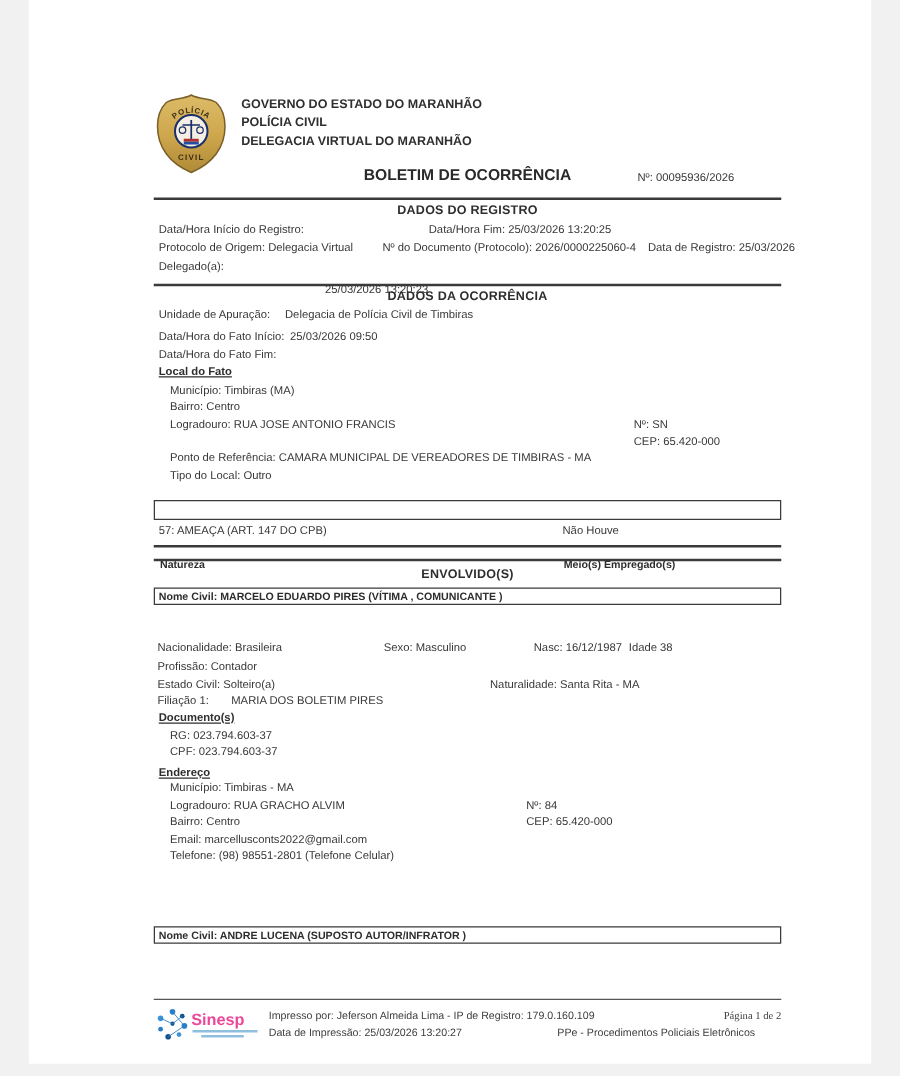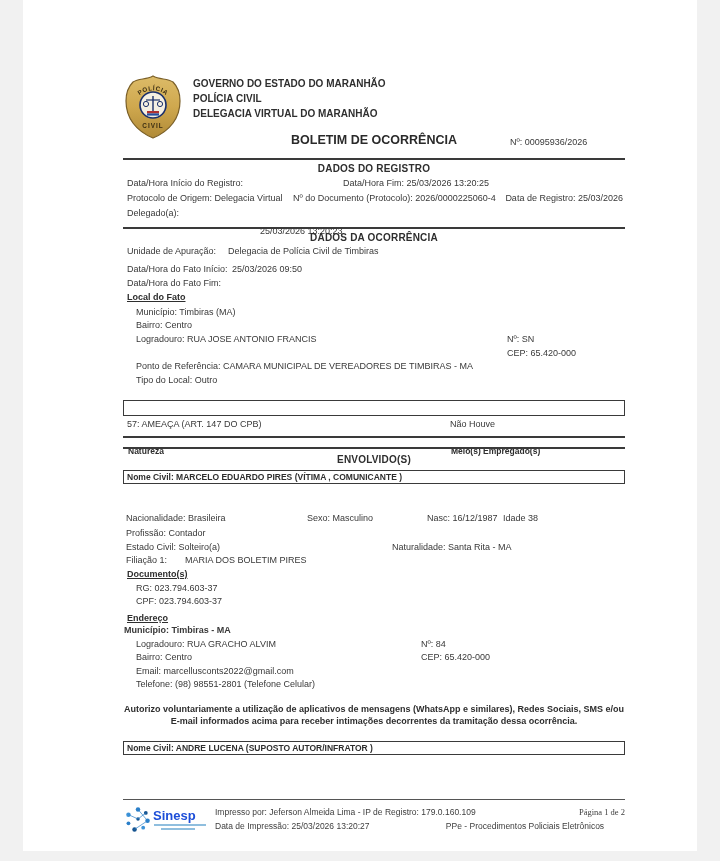--- a/index.html
+++ b/index.html
@@ -89,21 +89,21 @@
   <div class="hr2" style="top:158px;"></div>
   <div class="sec-title" style="top:163px;">DADOS DO REGISTRO</div>
 
   <div class="r" style="left:104px;top:178px;">
     <span class="abs" style="left:0;">Data/Hora Início do Registro:</span>
     <span class="abs" style="left:133px;margin-top:48px;">25/03/2026 13:20:23</span>
     <span class="abs" style="left:216px;">Data/Hora Fim: 25/03/2026 13:20:25</span>
   </div>
   <div class="r" style="left:104px;top:193px;">
     <span>Protocolo de Origem: Delegacia Virtual</span>
-    <span style="margin-left:8px;">Nº do Documento (Protocolo): 2026/0000225060-4</span>
+    <span style="margin-left:21px;">Nº do Documento (Protocolo): 2026/0000225060-4</span>
     <span style="margin-left:7px;">Data de Registro: 25/03/2026</span>
   </div>
   <div class="r" style="left:104px;top:208px;">Delegado(a):</div>
 
   <div class="hr2" style="top:227px;"></div>
   <div class="sec-title" style="top:232px;">DADOS DA OCORRÊNCIA</div>
 
   <div class="r" style="left:104px;top:246px;">
     <span class="abs" style="left:0;">Unidade de Apuração:</span>
     <span class="abs" style="left:101px;">Delegacia de Polícia Civil de Timbiras</span>
@@ -148,29 +148,28 @@
   <div class="r" style="left:103px;top:555px;">
     <span class="abs" style="left:0;">Filiação 1:</span>
     <span class="abs" style="left:59px;">MARIA DOS BOLETIM PIRES</span>
   </div>
 
   <div class="r heading-u" style="left:104px;top:569px;">Documento(s)</div>
   <div class="r" style="left:113px;top:583px;">RG: 023.794.603-37</div>
   <div class="r" style="left:113px;top:596px;">CPF: 023.794.603-37</div>
 
   <div class="r heading-u" style="left:104px;top:613px;">Endereço</div>
-  <div class="r" style="left:101px;top:625px;font-weight:bold;">Município: Timbiras - MA</div>
+  <div class="r" style="left:113px;top:625px;">Município: Timbiras - MA</div>
   <div class="r" style="left:113px;top:639px;">Logradouro: RUA GRACHO ALVIM</div>
   <div class="r" style="left:398px;top:639px;">Nº: 84</div>
   <div class="r" style="left:113px;top:652px;">Bairro: Centro</div>
   <div class="r" style="left:398px;top:652px;">CEP: 65.420-000</div>
   <div class="r" style="left:113px;top:666px;">Email: marcellusconts2022@gmail.com</div>
   <div class="r" style="left:113px;top:679px;">Telefone: (98) 98551-2801 (Telefone Celular)</div>
 
-  <div class="auth" style="top:703px;">Autorizo voluntariamente a utilização de aplicativos de mensagens (WhatsApp e similares), Redes Sociais, SMS e/ou E-mail informados acima para receber intimações decorrentes da tramitação dessa ocorrência.</div>
 
   <div class="namebox" style="top:741px;">
     <div>Nome Civil: ANDRE LUCENA (SUPOSTO AUTOR/INFRATOR )</div>
   </div>
 
   <div class="hr1" style="top:799px;"></div>
 
   <div class="abs" style="left:102px;top:804px;width:88px;height:34px;">
     <svg width="26" height="26" style="position:absolute;left:0;top:2px;" viewBox="0 0 30 30">
       <g fill="#2a7fc9">
@@ -178,21 +177,21 @@
         <circle cx="24" cy="8" r="2.2" fill="#15538f"></circle>
         <circle cx="26" cy="17" r="2.6"></circle>
         <circle cx="21" cy="25" r="2.2" fill="#3d93d8"></circle>
         <circle cx="11" cy="27" r="2.6" fill="#15538f"></circle>
         <circle cx="4" cy="20" r="2.2"></circle>
         <circle cx="4" cy="10" r="2.6" fill="#3d93d8"></circle>
         <circle cx="15" cy="15" r="2.0" fill="#15538f"></circle>
       </g>
       <path d="M15,4 L26,17 L11,27 M4,10 L15,15 L24,8" stroke="#2a7fc9" stroke-width="0.8" fill="none"></path>
     </svg>
-    <span class="abs b" style="left:28px;top:4px;font-size:13px;color:#1d4ed8;">Sinesp</span>
+    <span class="abs b" style="left:28px;top:4px;font-size:13px;color:#ec4899;">Sinesp</span>
     <div class="tagbar" style="left:29px;top:20px;width:52px;"></div>
     <div class="tagbar" style="left:36px;top:24px;width:34px;"></div>
   </div>
 
   <div class="r footer-t" style="left:192px;top:807px;">Impresso por: Jeferson Almeida Lima - IP de Registro: 179.0.160.109</div>
   <div class="r footer-t" style="left:192px;top:821px;">Data de Impressão: 25/03/2026 13:20:27</div>
   <div class="r footer-t" style="left:402px;top:807px;width:200px;text-align:right;font-family:Liberation Serif, serif;">Página 1 de 2</div>
   <div class="r footer-t" style="left:402px;top:821px;width:200px;text-align:center;">PPe - Procedimentos Policiais Eletrônicos</div>
 
 </div>

